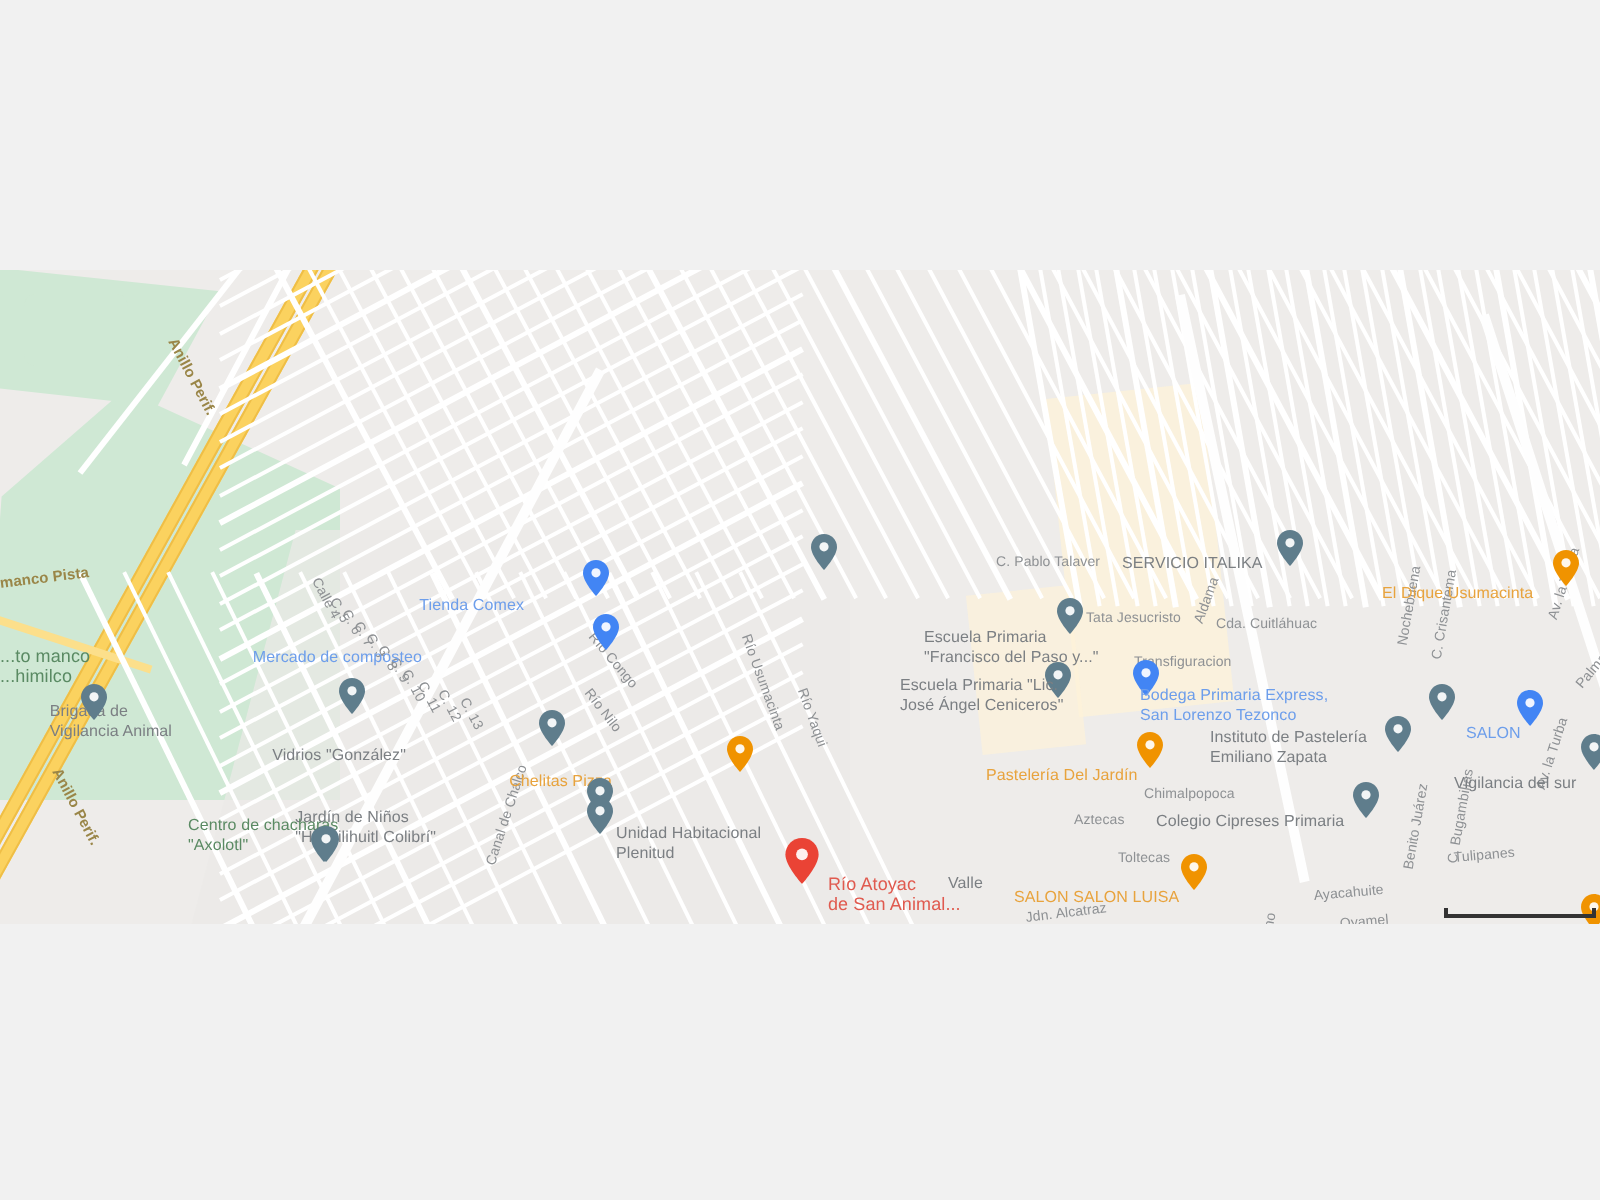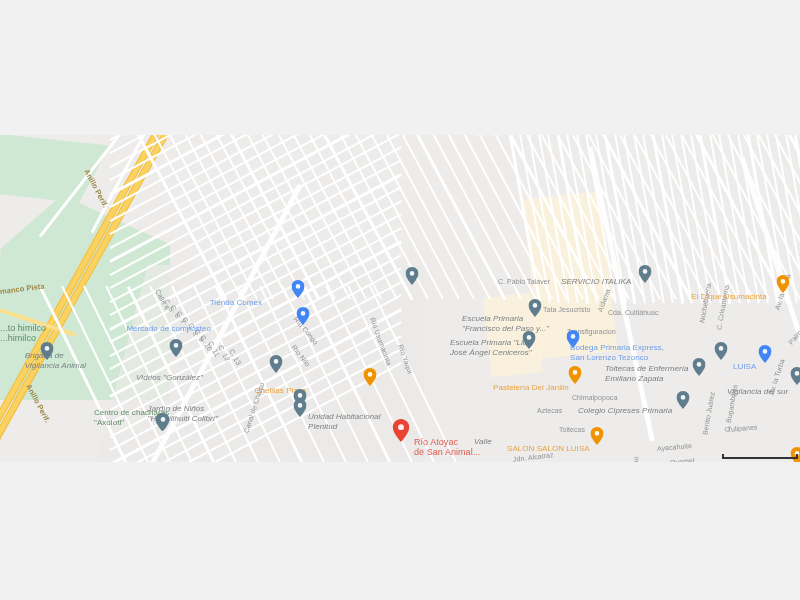--- a/index.html
+++ b/index.html
@@ -42,21 +42,21 @@
   .lbl {
     position: absolute;
     font-size: 8px;
     line-height: 9.5px;
     white-space: nowrap;
     color: #6a6d70;
     letter-spacing: 0.05px;
     transform-origin: 0 50%;
     pointer-events: none;
   }
-  .lbl.poi      { color: #7b7f83; font-style: italic; }
+  .lbl.poi      { color: #7b7f83; }
   .lbl.street   { color: #8e9194; font-size: 7px; }
   .lbl.biz-blue { color: #6d9eeb; }
   .lbl.biz-org  { color: #e8a33d; }
   .lbl.biz-red  { color: #e05a4f; }
   .lbl.park-lbl { color: #5a8a63; }
   .lbl.hwy-lbl  { color: #9a8648; font-size: 7.5px; font-weight: 600; }
   .lbl.big      { font-size: 9px; line-height: 10.5px; }
   .lbl.c2       { line-height: 10px; }
 
   
@@ -282,21 +282,21 @@
           <div class="lbl street" style="left: 771px; top: 255px; transform: rotate(-72deg);">Av. la Turba</div>
         </div>
 
       <div id="highway-labels">
           <div class="lbl hwy-lbl" style="left: 86px; top: 30px; transform: rotate(62deg);">Anillo Perif.</div>
           <div class="lbl hwy-lbl" style="left: 28px; top: 245px; transform: rotate(62deg);">Anillo Perif.</div>
           <div class="lbl hwy-lbl" style="left: 0px; top: 152px; transform: rotate(-7deg);">manco Pista</div>
         </div>
 
       <div id="park-labels">
-          <div class="lbl park-lbl big" style="left: 0px; top: 188px;">...to himilco</div>
+          <div class="lbl park-lbl big" style="left: 0px; top: 188px;">...to manco</div>
           <div class="lbl park-lbl big" style="left: 0px; top: 198px;">...himilco</div>
         </div>
 
       <div id="place-layer">
           <div class="pin" style="left: 298px; top: 163px;">
             <svg viewBox="0 0 13 18" width="13" height="18">
               <path d="M6.5 0C2.9 0 0 2.9 0 6.5C0 11 6.5 18 6.5 18S13 11 13 6.5C13 2.9 10.1 0 6.5 0z" fill="#4285f4"></path>
               <circle cx="6.5" cy="6.4" r="2.3" fill="#ffffff" opacity="0.92"></circle>
             </svg>
           </div>
@@ -418,21 +418,21 @@
             <div>Bodega Primaria Express,</div>
             <div>San Lorenzo Tezonco</div>
           </div>
           <div class="pin" style="left: 699px; top: 241px;">
             <svg viewBox="0 0 13 18" width="13" height="18">
               <path d="M6.5 0C2.9 0 0 2.9 0 6.5C0 11 6.5 18 6.5 18S13 11 13 6.5C13 2.9 10.1 0 6.5 0z" fill="#5f7d8c"></path>
               <circle cx="6.5" cy="6.4" r="2.3" fill="#ffffff" opacity="0.92"></circle>
             </svg>
           </div>
           <div class="lbl poi c2" style="left: 605px; top: 229px;">
-            <div>Toltecas de Enfermería</div>
+            <div>Instituto de Pastelería</div>
             <div>Emiliano Zapata</div>
           </div>
           <div class="pin" style="left: 575px; top: 249px;">
             <svg viewBox="0 0 13 18" width="13" height="18">
               <path d="M6.5 0C2.9 0 0 2.9 0 6.5C0 11 6.5 18 6.5 18S13 11 13 6.5C13 2.9 10.1 0 6.5 0z" fill="#f09300"></path>
               <circle cx="6.5" cy="6.4" r="2.3" fill="#ffffff" opacity="0.92"></circle>
             </svg>
           </div>
           <div class="lbl biz-org" style="left: 493px; top: 248px;">
             <div>Pastelería Del Jardín</div>
@@ -446,21 +446,21 @@
           <div class="lbl poi" style="left: 578px; top: 271px;">
             <div>Colegio Cipreses Primaria</div>
           </div>
           <div class="pin" style="left: 765px; top: 228px;">
             <svg viewBox="0 0 13 18" width="13" height="18">
               <path d="M6.5 0C2.9 0 0 2.9 0 6.5C0 11 6.5 18 6.5 18S13 11 13 6.5C13 2.9 10.1 0 6.5 0z" fill="#4285f4"></path>
               <circle cx="6.5" cy="6.4" r="2.3" fill="#ffffff" opacity="0.92"></circle>
             </svg>
           </div>
           <div class="lbl biz-blue" style="left: 733px; top: 227px;">
-            <div>LUISA</div>
+            <div>SALON</div>
           </div>
           <div class="pin" style="left: 797px; top: 250px;">
             <svg viewBox="0 0 13 18" width="13" height="18">
               <path d="M6.5 0C2.9 0 0 2.9 0 6.5C0 11 6.5 18 6.5 18S13 11 13 6.5C13 2.9 10.1 0 6.5 0z" fill="#5f7d8c"></path>
               <circle cx="6.5" cy="6.4" r="2.3" fill="#ffffff" opacity="0.92"></circle>
             </svg>
           </div>
           <div class="lbl poi" style="left: 727px; top: 252px;">
             <div>Vigilancia del sur</div>
           </div>

